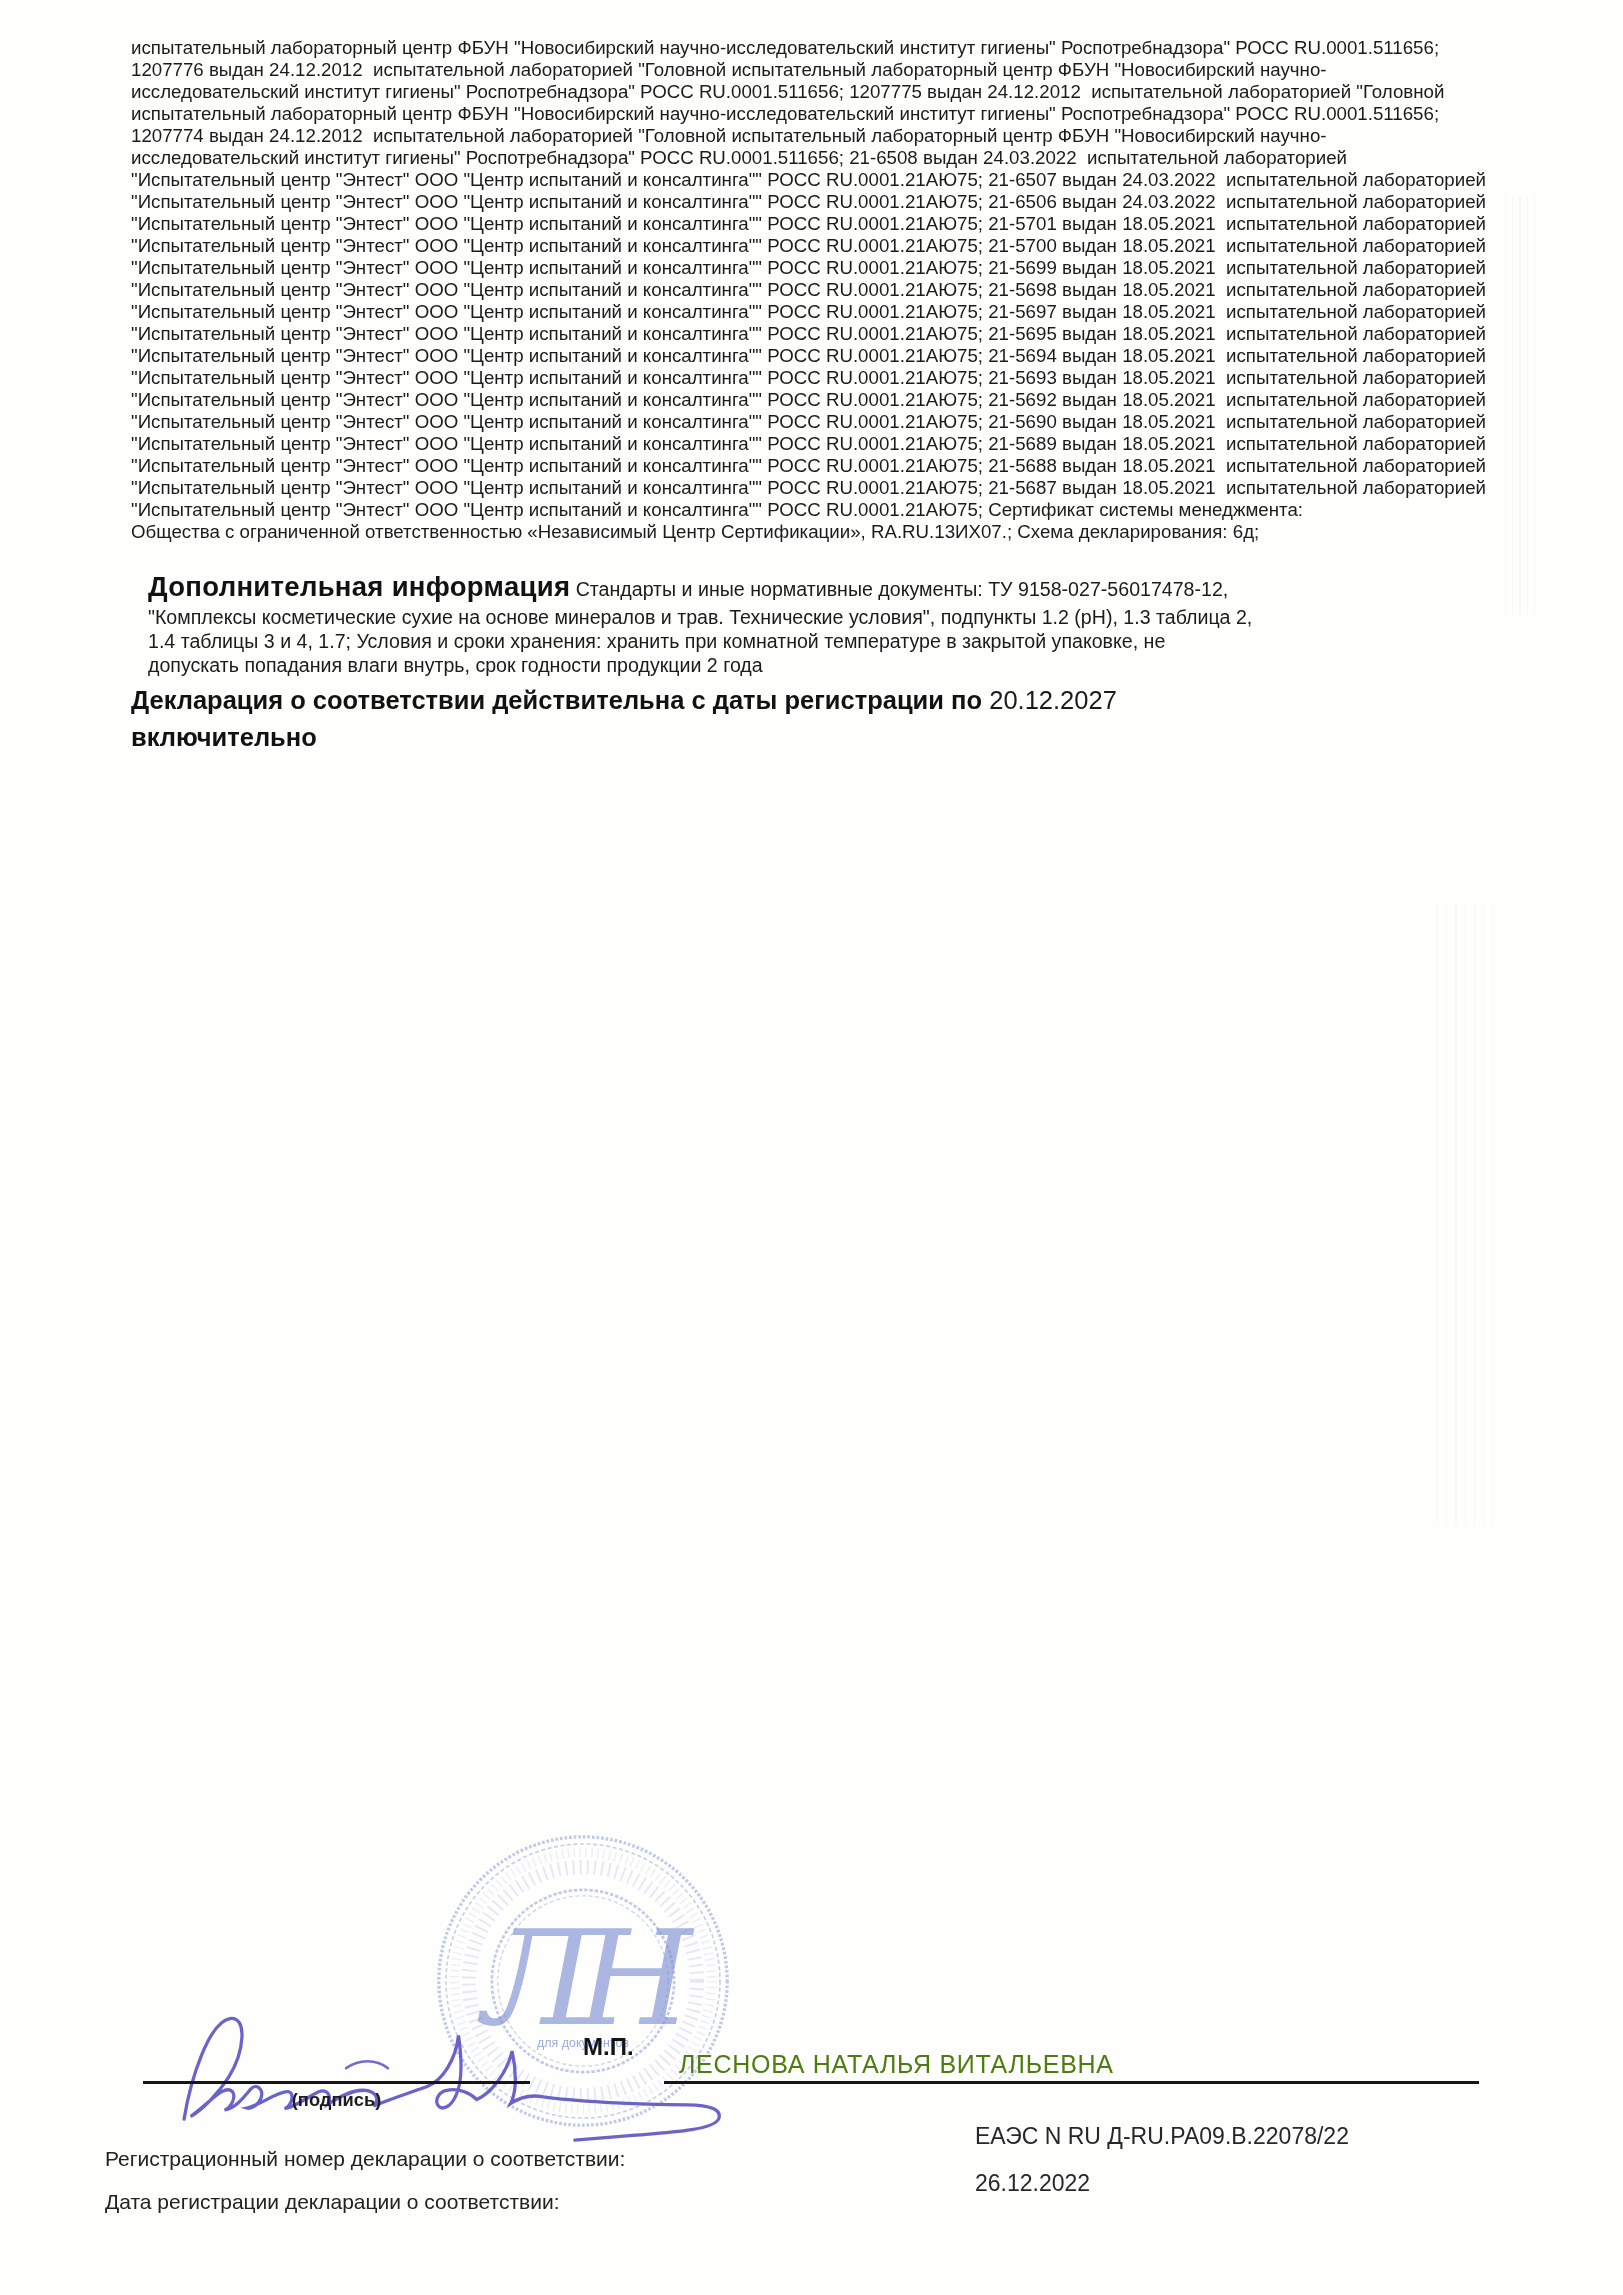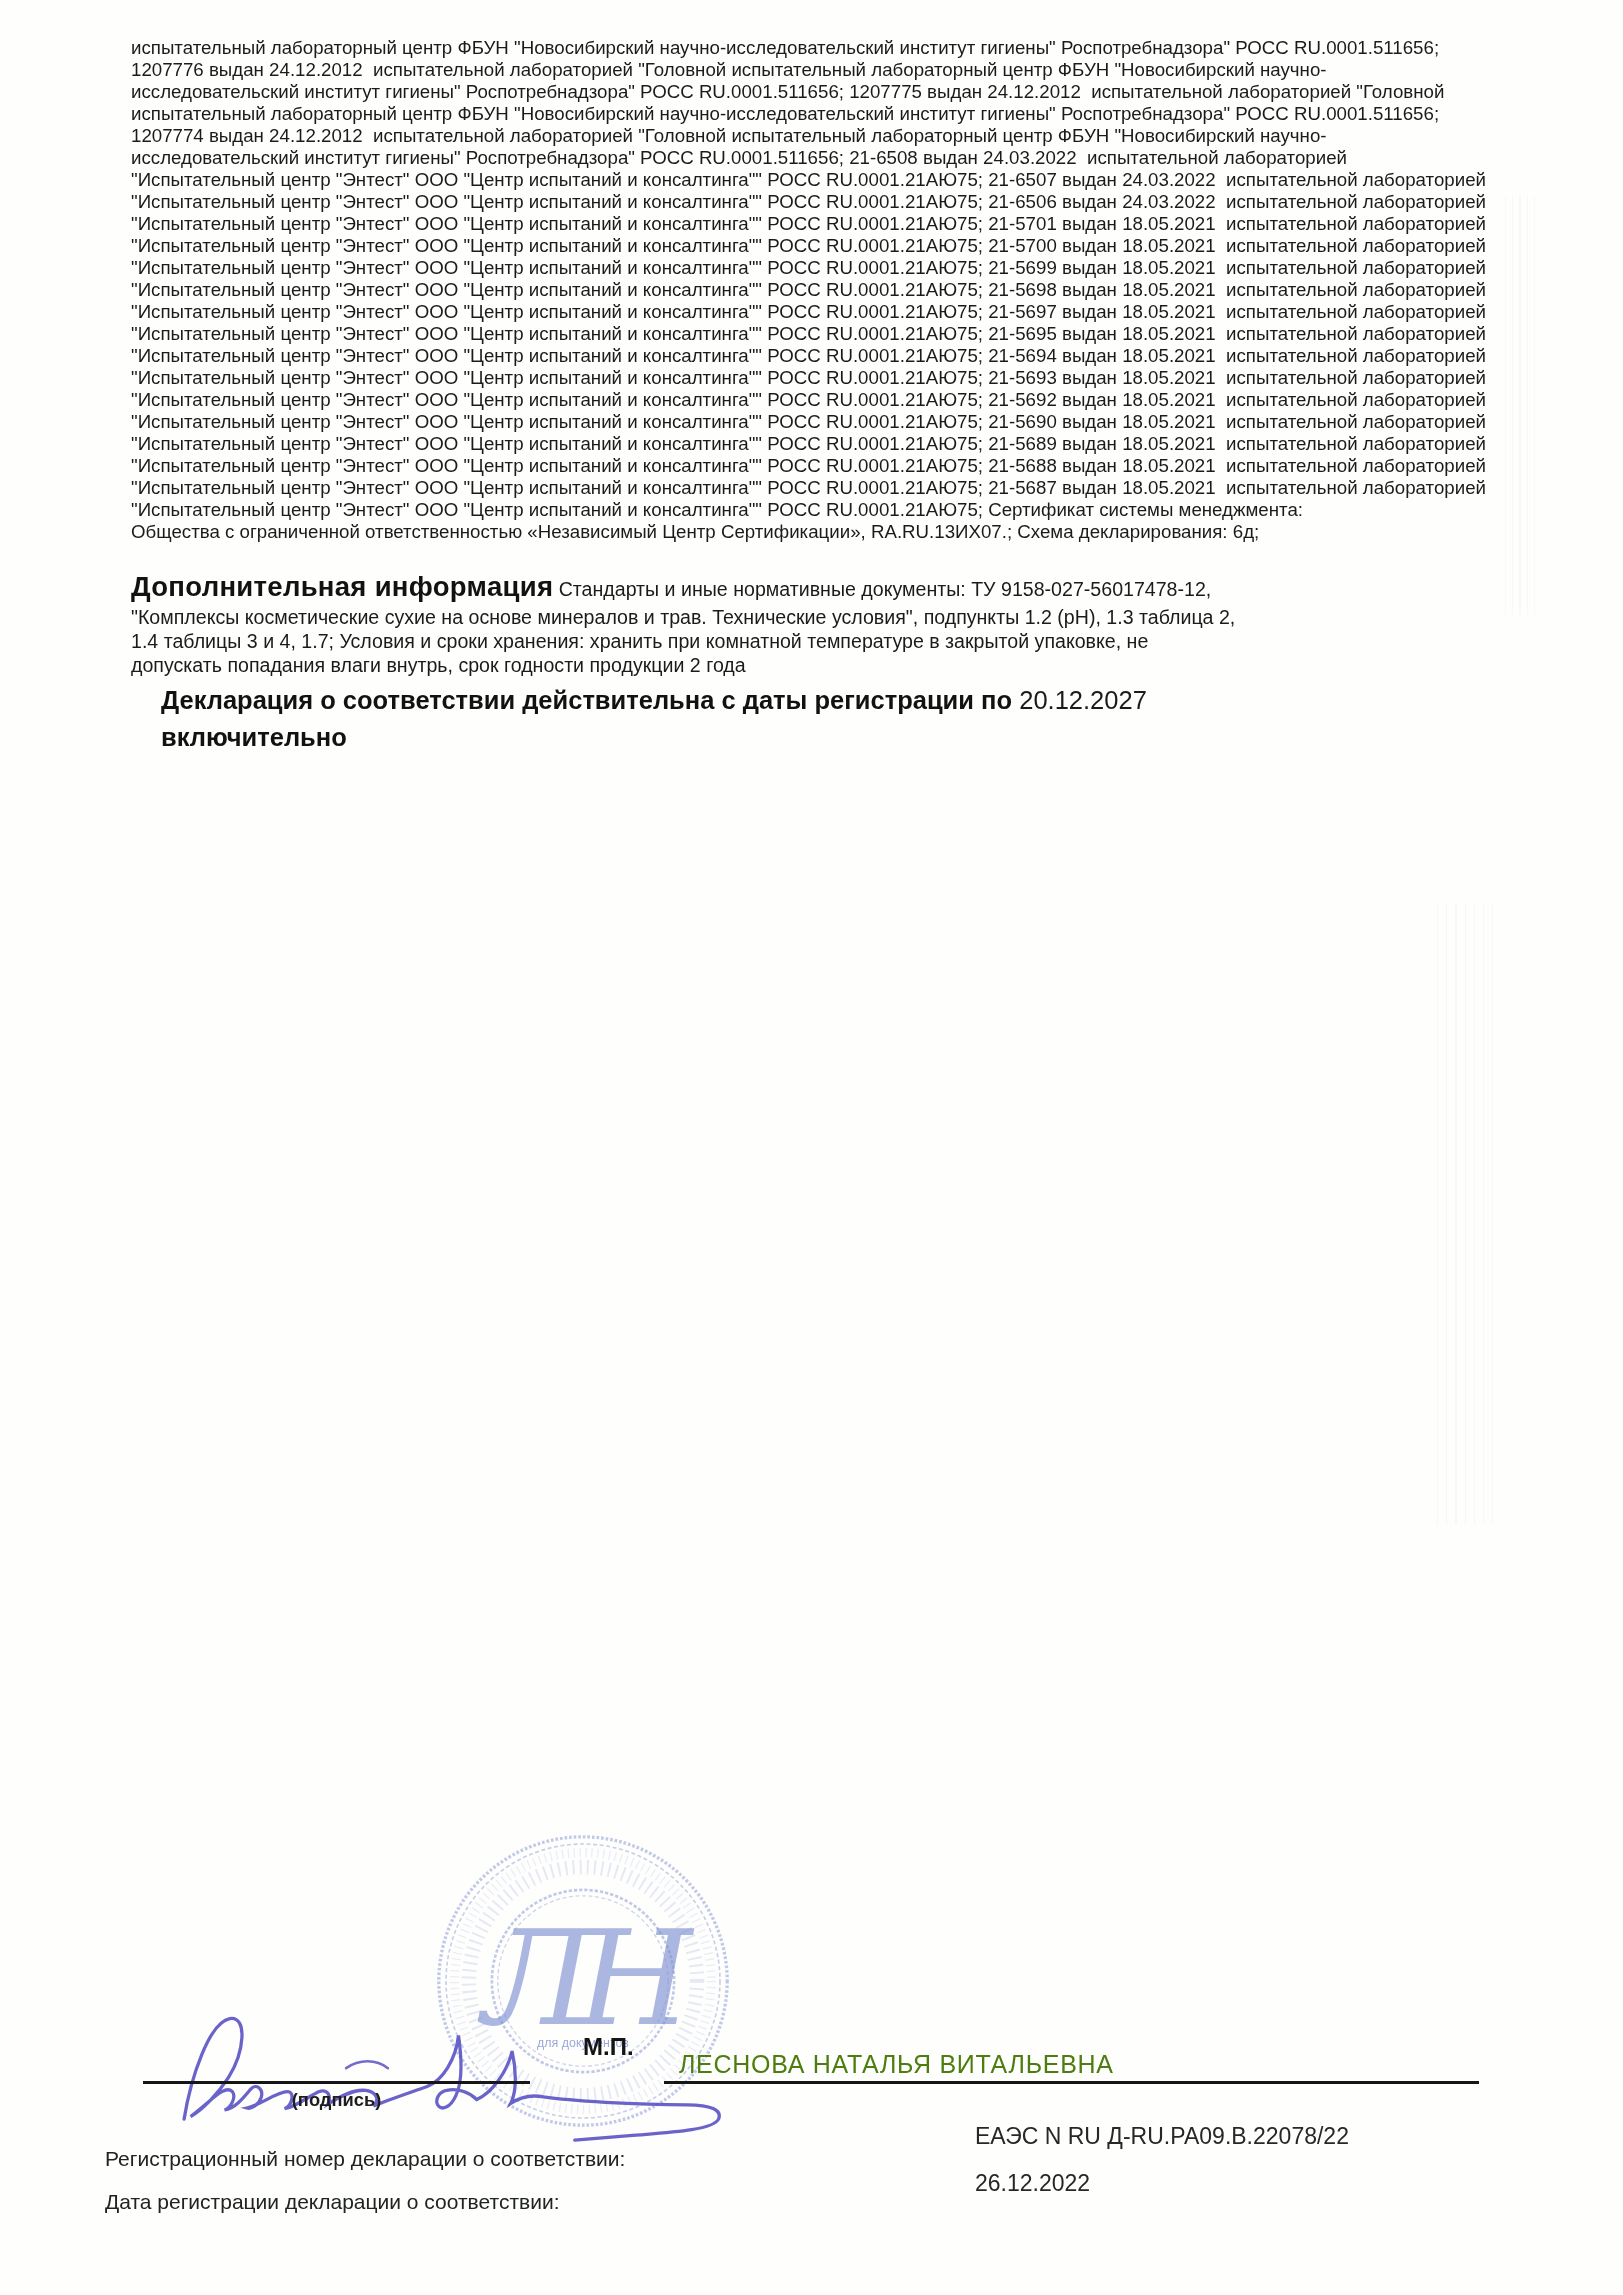--- a/index.html
+++ b/index.html
@@ -9,26 +9,26 @@
     background:#fefefdl;
     background:#fefefd;
     overflow:hidden;
     font-family:"Liberation Sans","DejaVu Sans",sans-serif;
     color:var(--text,#1b1b1b);
   }
   
   .certblock{position:absolute;left:131px;top:37px;}
   .bline{white-space:pre;font-size:18.7px;line-height:22px;color:var(--text,#1b1b1b);}
   
-  .addinfo{position:absolute;left:131px;top:571px;}
+  .addinfo{position:absolute;left:148px;top:571px;}
   .addinfo .l1{font-size:19.6px;line-height:31px;white-space:pre;}
   .addinfo .head{font-weight:bold;font-size:27.5px;color:var(--heading,#121212);letter-spacing:0.3px;}
   .addinfo .l{font-size:19.6px;line-height:24px;white-space:pre;}
   
-  .validity{position:absolute;left:131px;top:682px;font-weight:bold;font-size:25.5px;line-height:37px;color:var(--heading,#121212);margin-left:30px;}
+  .validity{position:absolute;left:131px;top:682px;font-weight:bold;font-size:25.5px;line-height:37px;color:var(--heading,#121212);}
   .validity .date{font-weight:normal;margin-left:7.2px;color:var(--text,#1b1b1b);}
   
   .streaks{position:absolute;left:1437px;top:903px;width:59px;height:622px;opacity:.5;
     background:repeating-linear-gradient(90deg,rgba(120,120,120,.10) 0 1.3px,transparent 1.3px 9.2px);}
   .streaks2{position:absolute;left:1505px;top:196px;width:30px;height:419px;opacity:.4;
     background:repeating-linear-gradient(90deg,rgba(120,120,120,.10) 0 1.3px,transparent 1.3px 7.2px);}
   
   .sigline{position:absolute;height:3.3px;background:#161616;}
   .sigline.left{left:143px;top:2081px;width:387px;}
   .sigline.right{left:664px;top:2081px;width:815px;}

